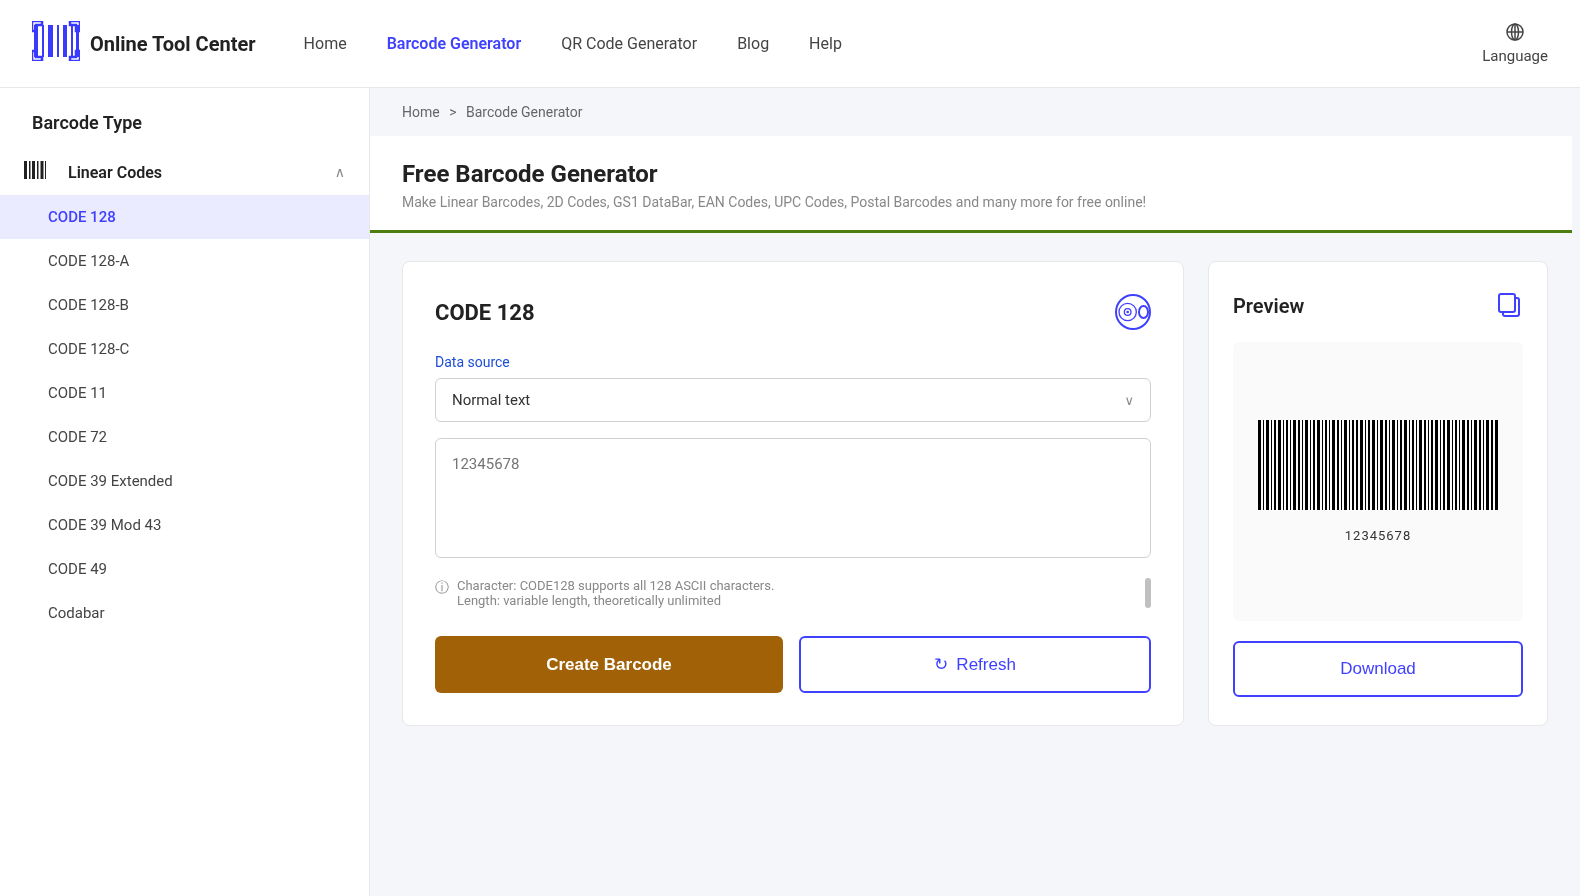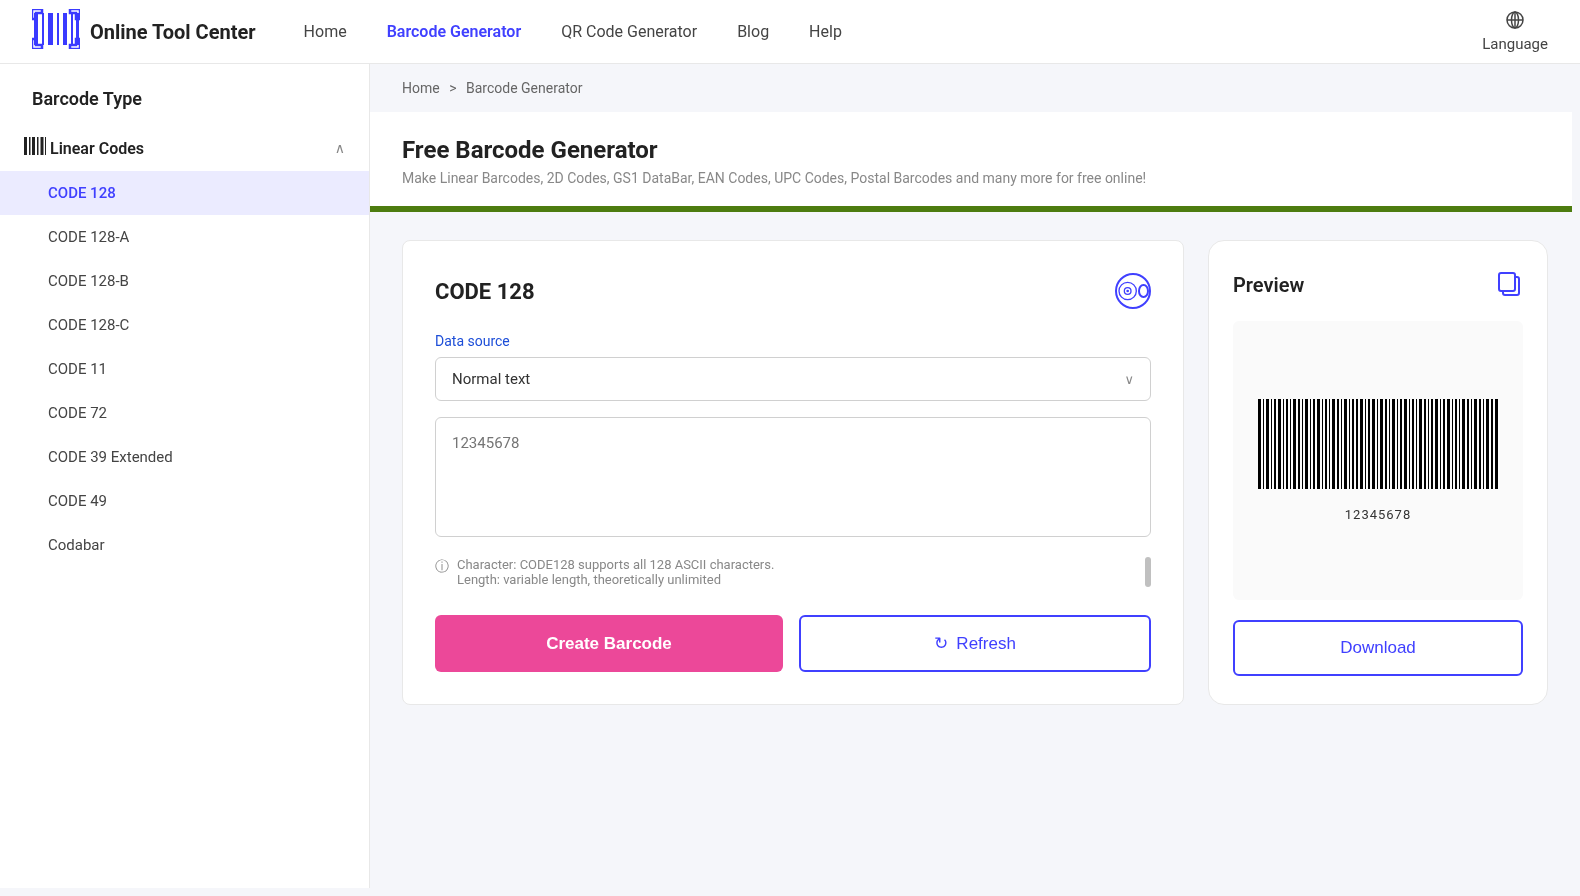--- a/index.html
+++ b/index.html
@@ -4,21 +4,21 @@
   <style>
     * { box-sizing: border-box; margin: 0; padding: 0; }
     body { font-family: -apple-system, BlinkMacSystemFont, 'Segoe UI', Roboto, sans-serif; background: #f5f6fa; color: #333; }
 
     
     .header {
       background: #fff;
       border-bottom: 1px solid #e8e8e8;
       display: flex;
       padding: 0 32px;
-      height: 64px;
+      height: 88px;
       gap: 48px;
     }
     .logo-area {
       display: flex;
       align-items: center;
       gap: 10px;
       min-width: 220px;
     }
     .logo-icon {
       color: #3a3aff;
@@ -73,21 +73,21 @@
     }
     .sidebar-section-title {
       font-size: 18px;
       font-weight: 600;
       color: #222;
       padding: 0 24px 16px 32px;
     }
     .sidebar-group-header {
       display: flex;
       align-items: center;
-      gap: 4px;
+      gap: 22px;
       padding: 12px 24px;
       cursor: pointer;
     }
     .sidebar-group-header .group-icon {
       color: #333;
       font-size: 18px;
     }
     .sidebar-group-header .group-label {
       font-size: 16px;
       font-weight: 600;
@@ -130,21 +130,21 @@
     }
     .breadcrumb-home { color: #666; cursor: pointer; }
     .breadcrumb-sep { margin: 0 6px; }
     .breadcrumb-current { color: #666; }
 
     
     .page-title-area {
       background: #fff;
       padding: 24px 32px 20px 32px;
       margin: 0 8px 0 0;
-      border-bottom: 6px solid #4d7c0f;
+      border-bottom: 3px solid #4d7c0f;
     }
     .page-title {
       font-size: 24px;
       font-weight: 700;
       color: #222;
       margin-bottom: 6px;
     }
     .page-subtitle {
       font-size: 14px;
       color: #888;
@@ -249,21 +249,21 @@
       background: #c0c0c0;
       border-radius: 3px;
     }
 
     .button-row {
       display: flex;
       gap: 16px;
     }
     .btn-primary {
       flex: 1;
-      background: #ec4899;
+      background: #a16207;
       color: #fff;
       border: none;
       border-radius: 6px;
       padding: 16px 24px;
       font-size: 17px;
       font-weight: 600;
       cursor: pointer;
     }
     .btn-secondary {
       flex: 1;
@@ -279,21 +279,21 @@
       align-items: center;
       justify-content: center;
       gap: 8px;
     }
 
     
     .preview-card {
       width: 340px;
       min-width: 340px;
       background: #fff;
-      border-radius: 16px;
+      border-radius: 8px;
       padding: 28px 24px;
       border: 1px solid #e8e8e8;
       display: flex;
       flex-direction: column;
     }
     .preview-header {
       display: flex;
       align-items: center;
       justify-content: space-between;
       margin-bottom: 20px;
@@ -402,20 +402,21 @@
       <span class="chevron">∧</span>
     </div>
     <div class="sidebar-items">
       <div class="sidebar-item active">CODE 128</div>
       <div class="sidebar-item">CODE 128-A</div>
       <div class="sidebar-item">CODE 128-B</div>
       <div class="sidebar-item">CODE 128-C</div>
       <div class="sidebar-item">CODE 11</div>
       <div class="sidebar-item">CODE 72</div>
       <div class="sidebar-item">CODE 39 Extended</div>
+      <div class="sidebar-item">CODE 39 Mod 43</div>
       <div class="sidebar-item">CODE 49</div>
       <div class="sidebar-item">Codabar</div>
     </div>
   </aside>
 
   <div class="content-area">
 
     <div class="breadcrumb">
       <span class="breadcrumb-home">Home</span>
       <span class="breadcrumb-sep">&gt;</span>

